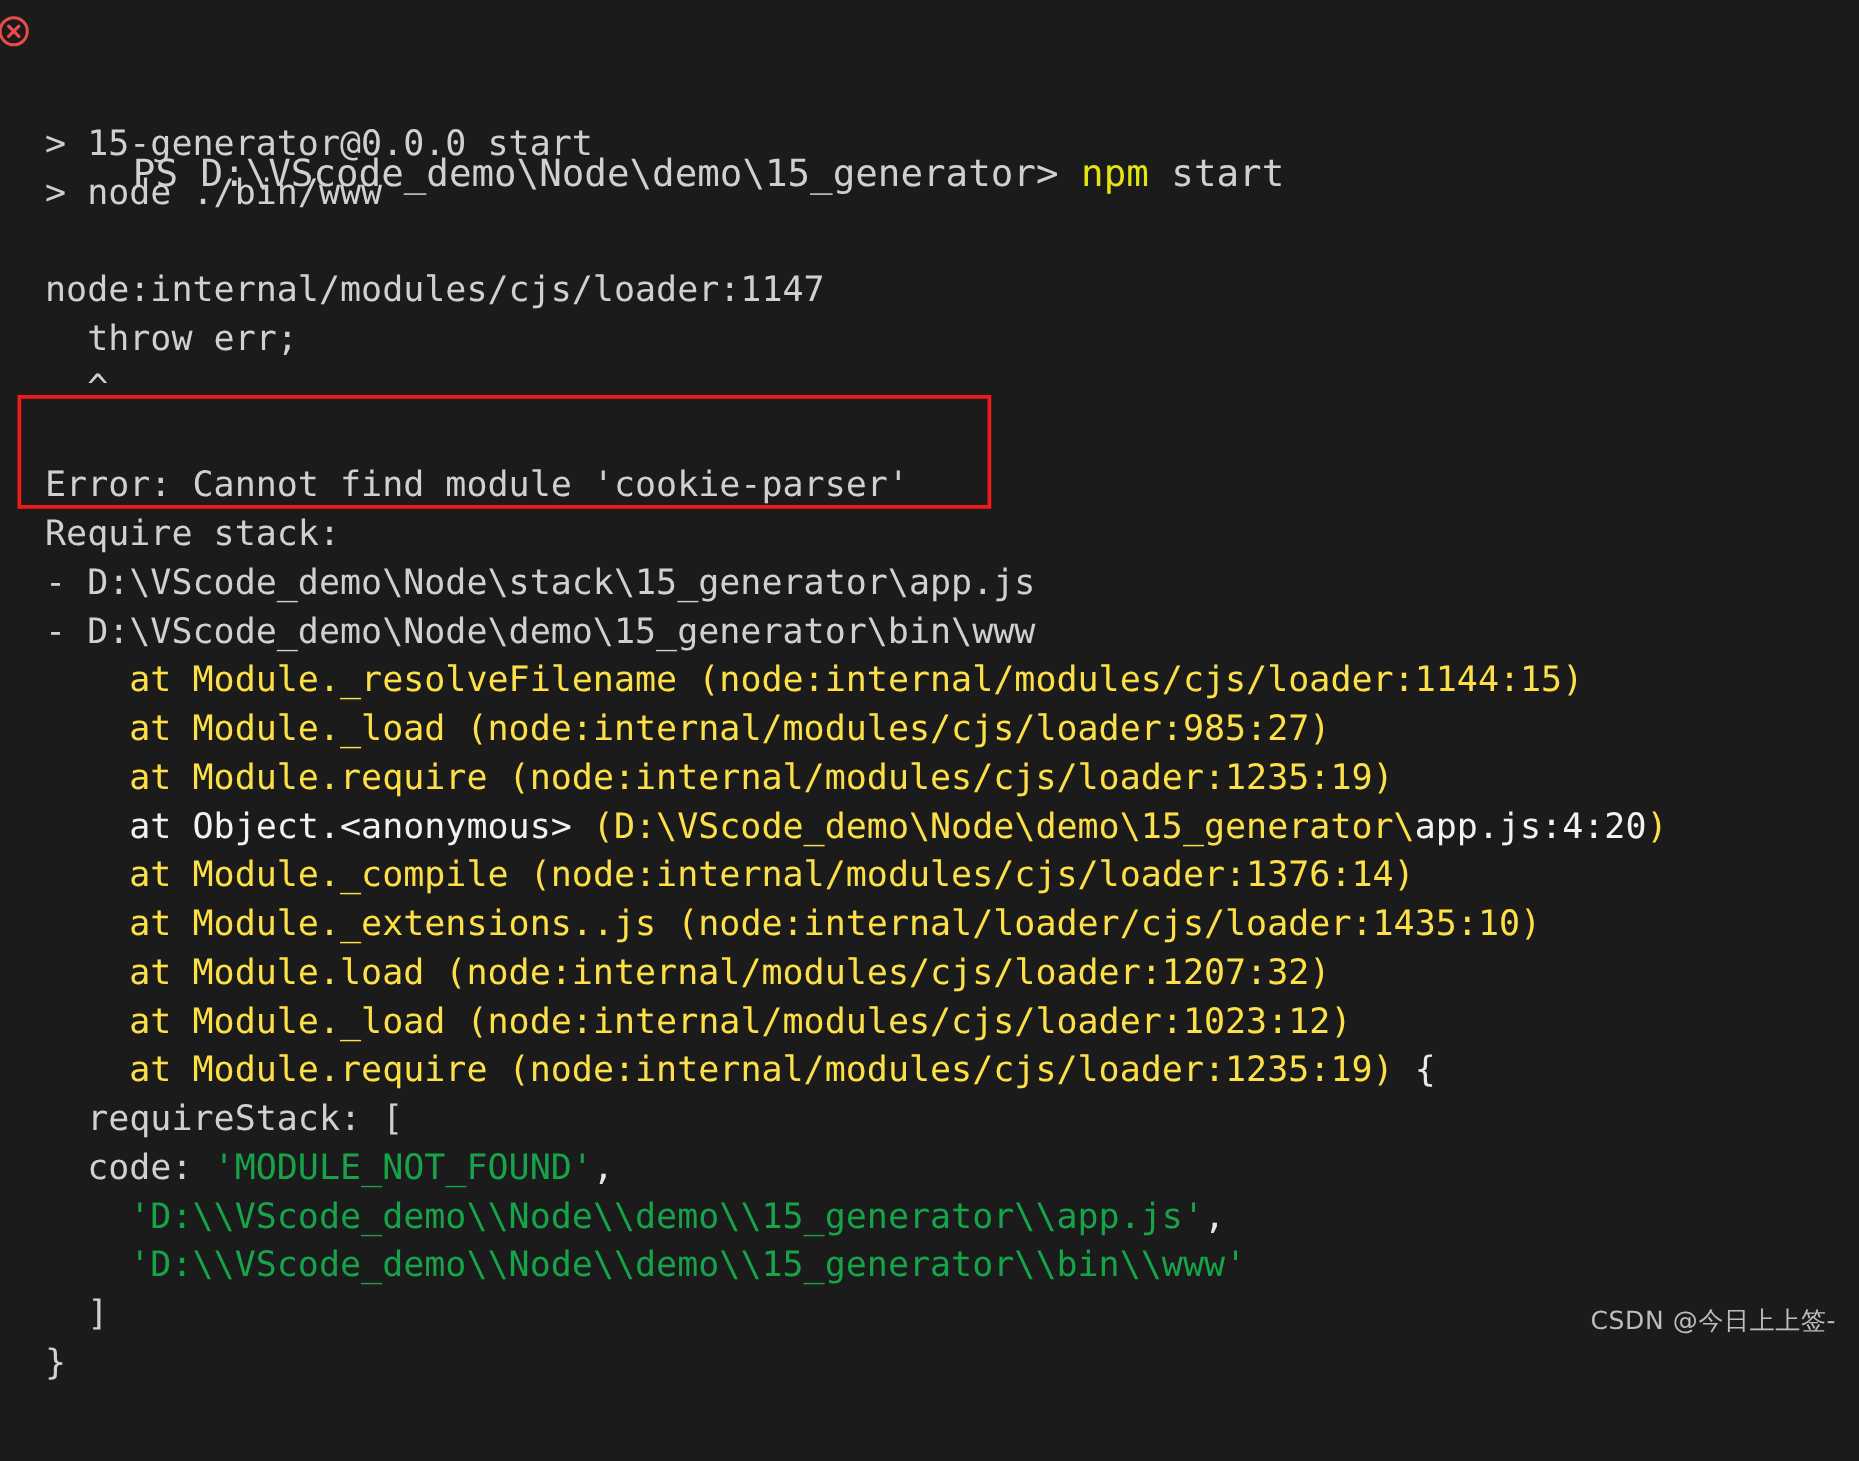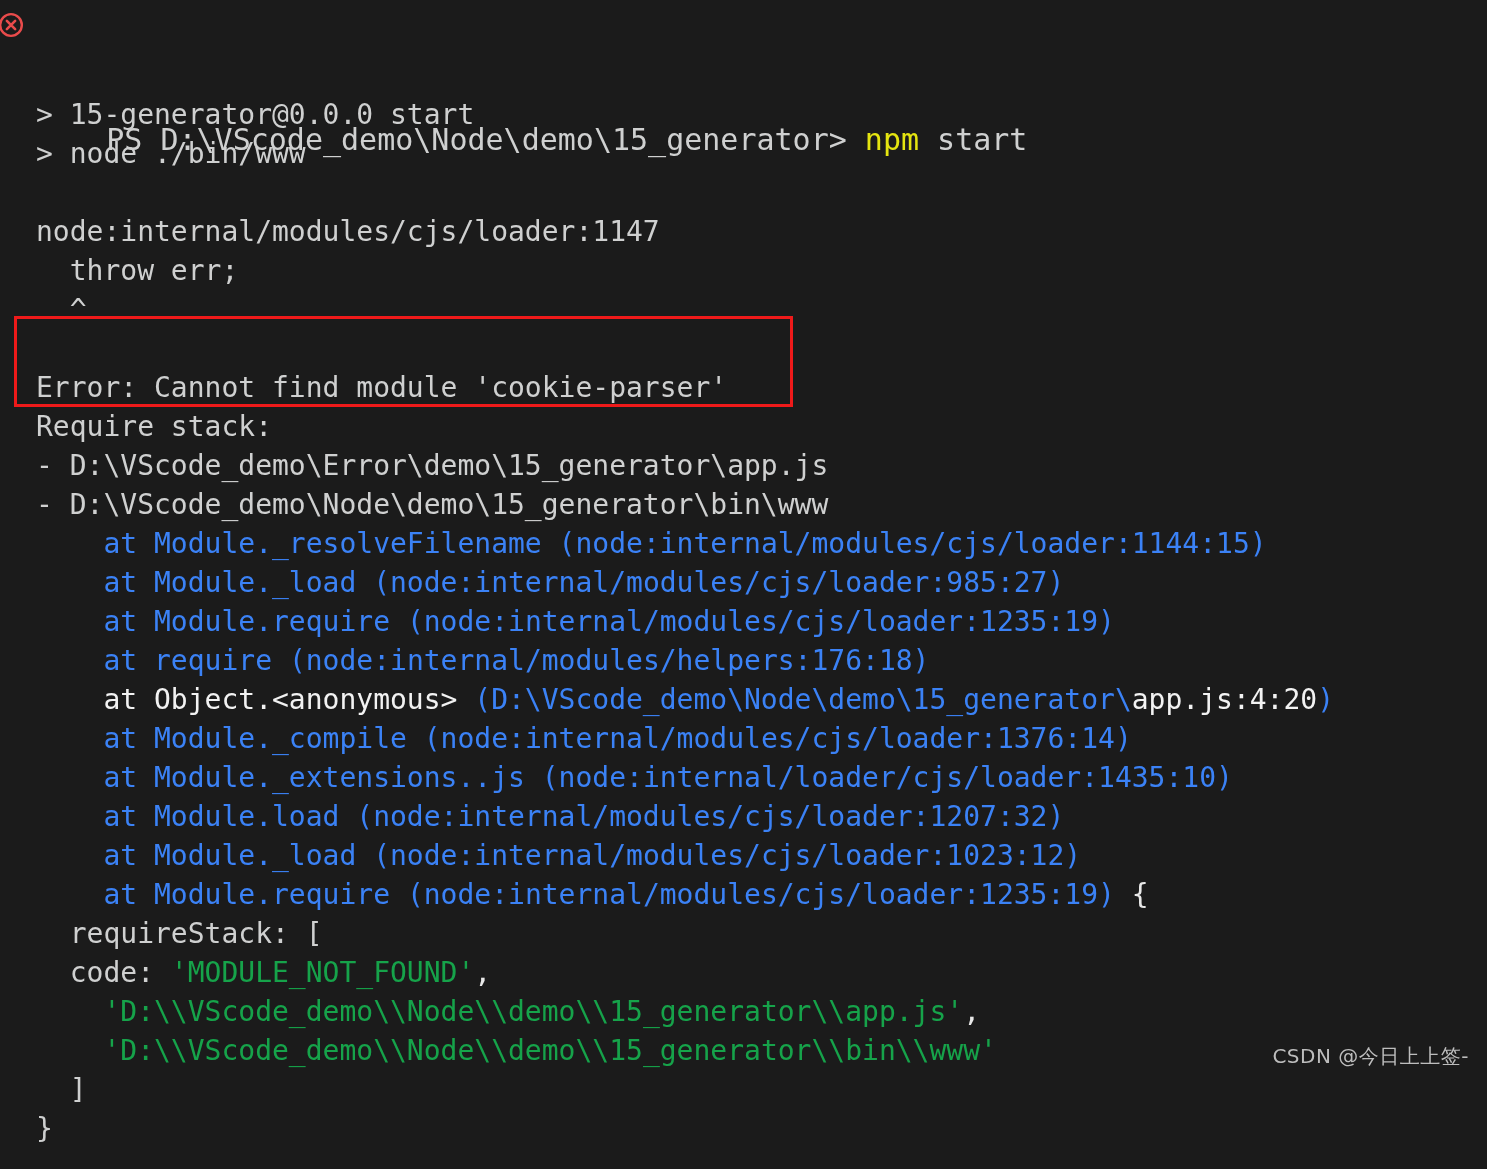--- a/index.html
+++ b/index.html
@@ -29,21 +29,21 @@
     font-size: 28px;
     white-space: pre;
     letter-spacing: 0px;
     padding-left: 36px;
     box-sizing: border-box;
   }
 
   
   .c-normal   { color: #cfd0d0; }
   .c-bright   { color: #f2f2f2; }
-  .c-dim      { color: #3b82f6; }
+  .c-dim      { color: #fde047; }
   .c-green    { color: #16a34a; }
   .c-yellow   { color: #e5e510; }
   .c-white    { color: #e8e8e8; }
 
   
   .prompt-line {
     height: 56px;
     line-height: 56px;
     font-size: 30px;
     padding-left: 34px;
@@ -106,28 +106,27 @@
 
   <div class="line c-normal">node:internal/modules/cjs/loader:1147</div>
   <div class="line c-normal">  throw err;</div>
   <div class="line c-normal">  ^</div>
 
   <div class="blank"></div>
 
   <div class="line c-normal">Error: Cannot find module 'cookie-parser'</div>
   <div class="line c-normal">Require stack:</div>
 
-  <div class="line c-normal">- D:\VScode_demo\Error\demo\15_generator\app.js</div>
+  <div class="line c-normal">- D:\VScode_demo\Node\stack\15_generator\app.js</div>
   <div class="line c-normal">- D:\VScode_demo\Node\demo\15_generator\bin\www</div>
 
   <div id="stack-frames">
       <div class="line"><span class="c-dim">    at Module._resolveFilename </span><span class="c-dim">(node:internal/modules/cjs/loader:1144:15)</span></div>
       <div class="line"><span class="c-dim">    at Module._load </span><span class="c-dim">(node:internal/modules/cjs/loader:985:27)</span></div>
       <div class="line"><span class="c-dim">    at Module.require </span><span class="c-dim">(node:internal/modules/cjs/loader:1235:19)</span></div>
-      <div class="line"><span class="c-dim">    at require </span><span class="c-dim">(node:internal/modules/helpers:176:18)</span></div>
       <div class="line"><span class="c-bright">    at Object.&lt;anonymous&gt; </span><span class="c-dim">(D:\VScode_demo\Node\demo\15_generator\</span><span class="c-bright">app.js:4:20</span><span class="c-dim">)</span></div>
       <div class="line"><span class="c-dim">    at Module._compile </span><span class="c-dim">(node:internal/modules/cjs/loader:1376:14)</span></div>
       <div class="line"><span class="c-dim">    at Module._extensions..js </span><span class="c-dim">(node:internal/loader/cjs/loader:1435:10)</span></div>
       <div class="line"><span class="c-dim">    at Module.load </span><span class="c-dim">(node:internal/modules/cjs/loader:1207:32)</span></div>
       <div class="line"><span class="c-dim">    at Module._load </span><span class="c-dim">(node:internal/modules/cjs/loader:1023:12)</span></div>
       <div class="line"><span class="c-dim">    at Module.require </span><span class="c-dim">(node:internal/modules/cjs/loader:1235:19)</span><span class="c-white"> {</span></div>
     </div>
 
   <div class="line c-normal">  requireStack: [</div>
 

